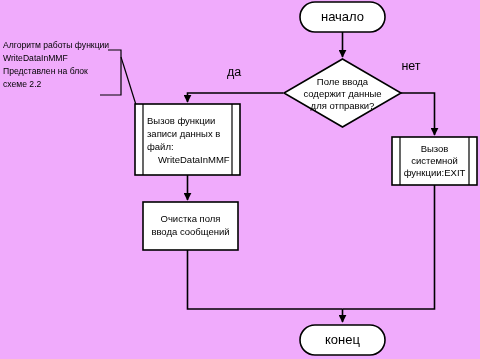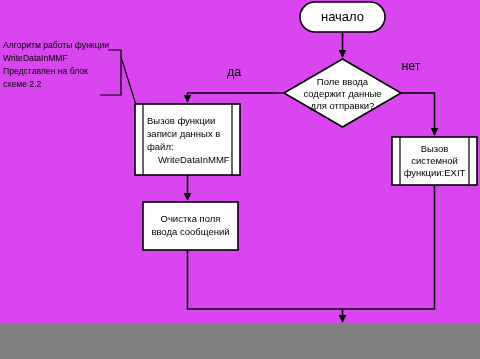--- a/index.html
+++ b/index.html
@@ -3,22 +3,22 @@
 <meta charset="utf-8">
 <style>
   html, body {
     margin: 0;
     padding: 0;
     background: #808080;
   }
   #canvas {
     position: relative;
     width: 480px;
-    height: 323px;
-    background: #d946ef;
+    height: 359px;
+    background: #f0abfc;
     overflow: hidden;
     font-family: "Liberation Sans", sans-serif;
   }
   svg#flow {
     position: absolute;
     left: 0;
     top: 0;
     width: 480px;
     height: 359px;
   }

